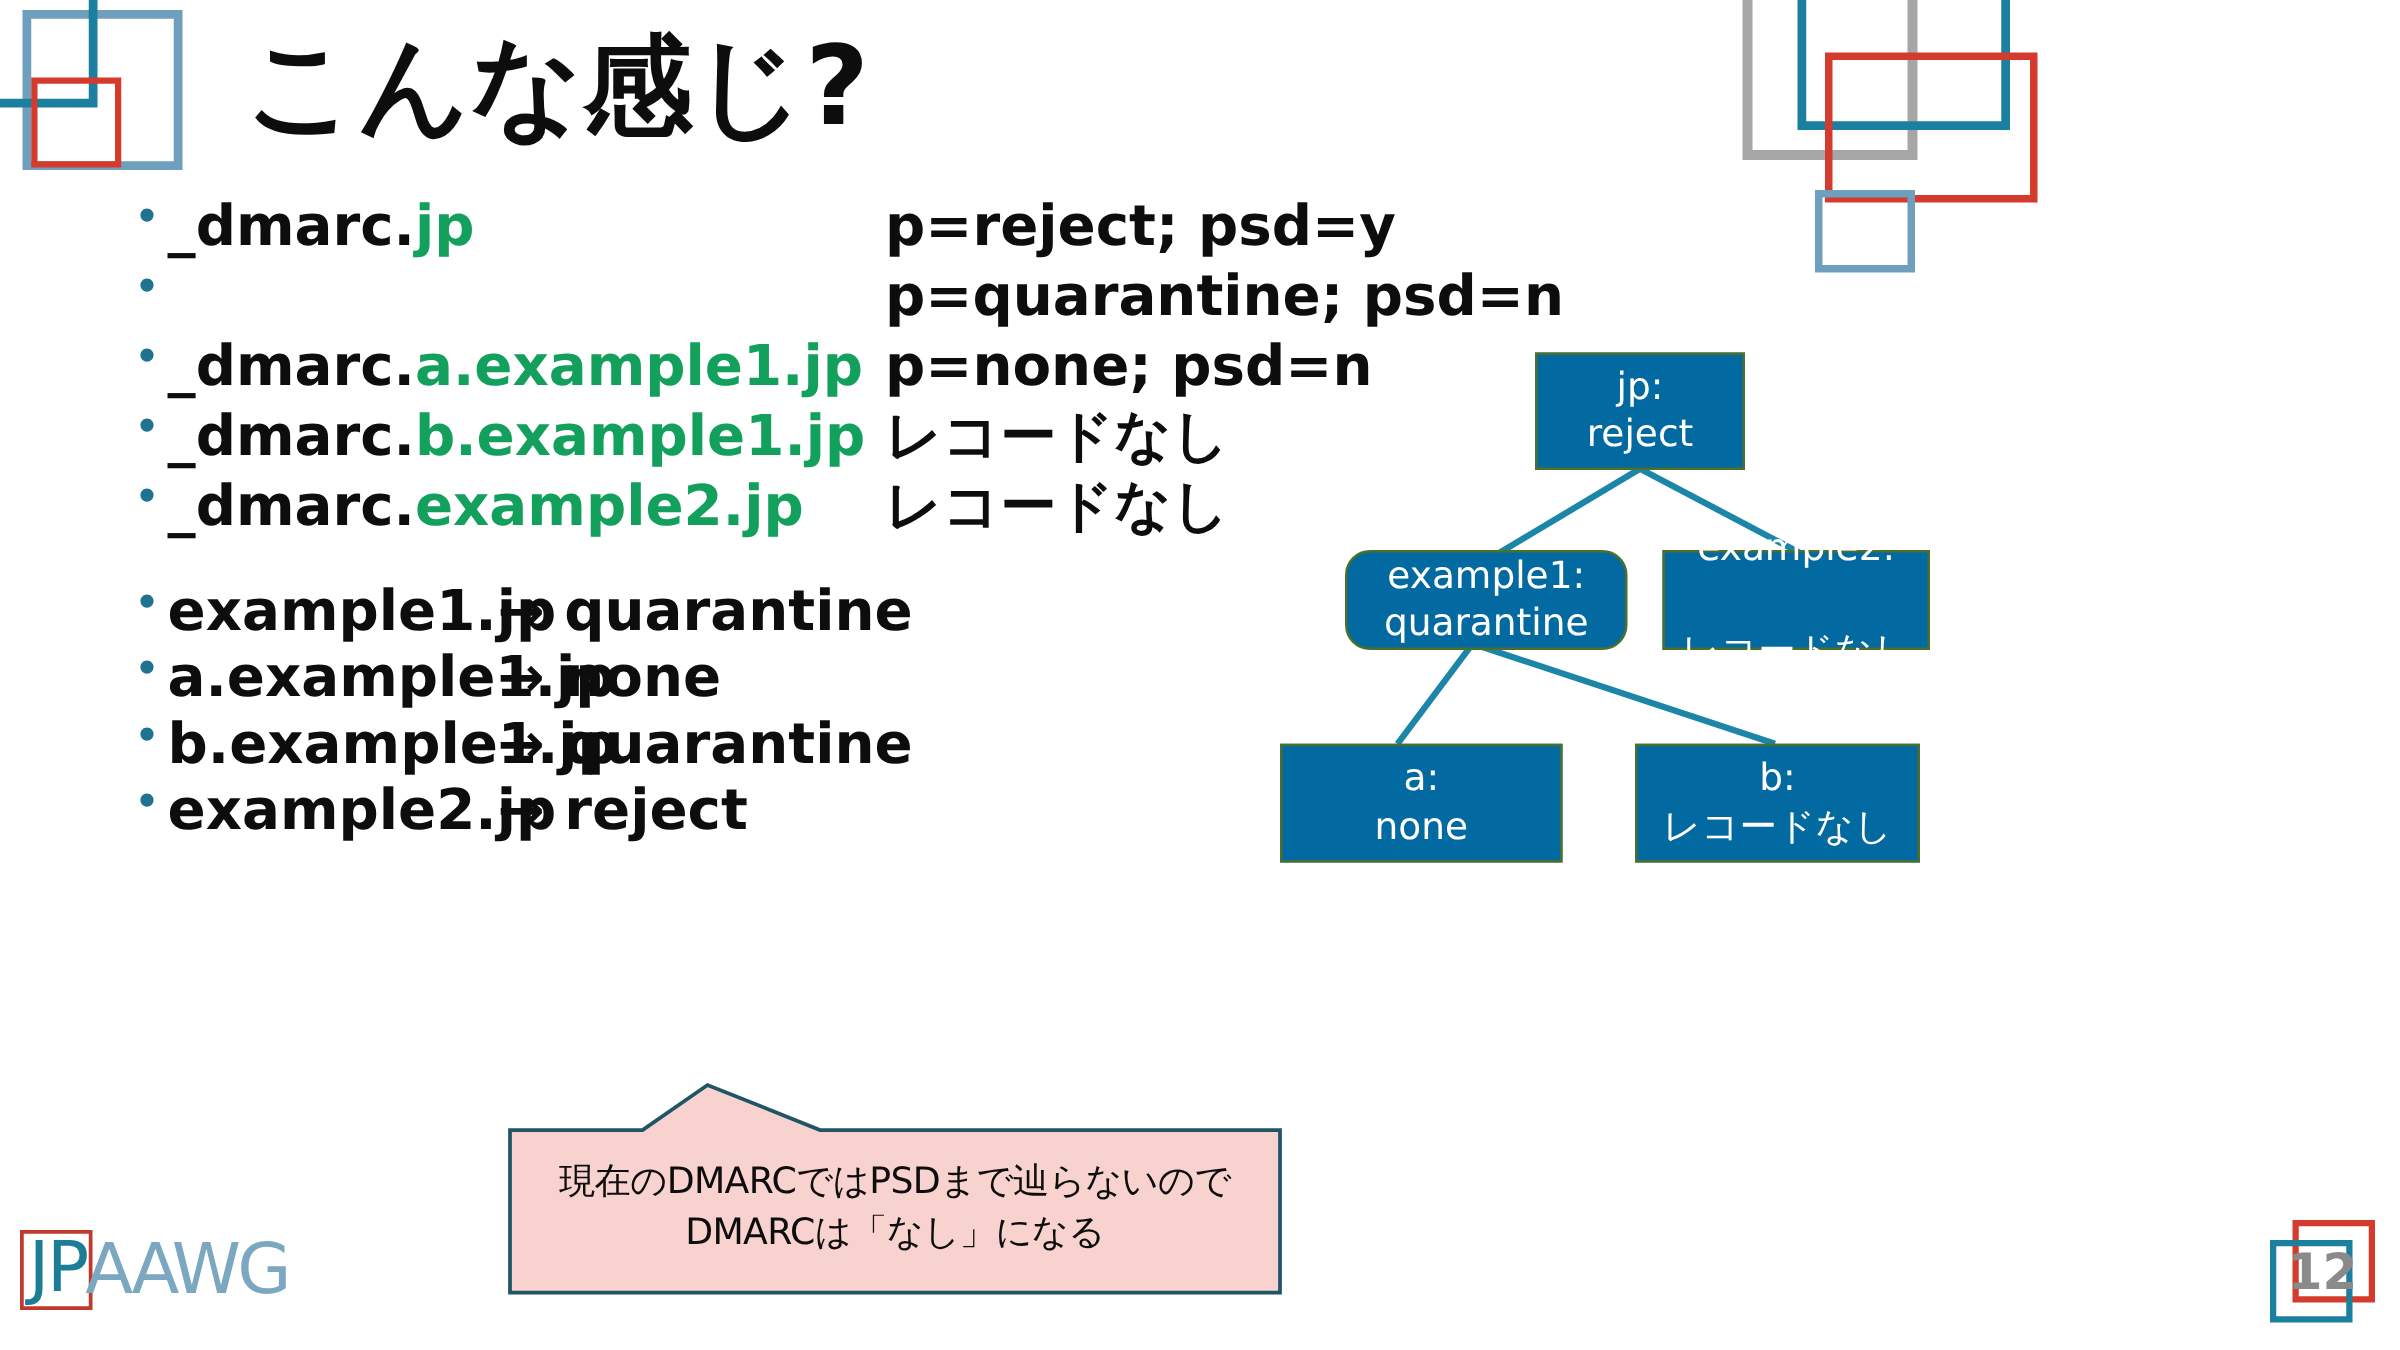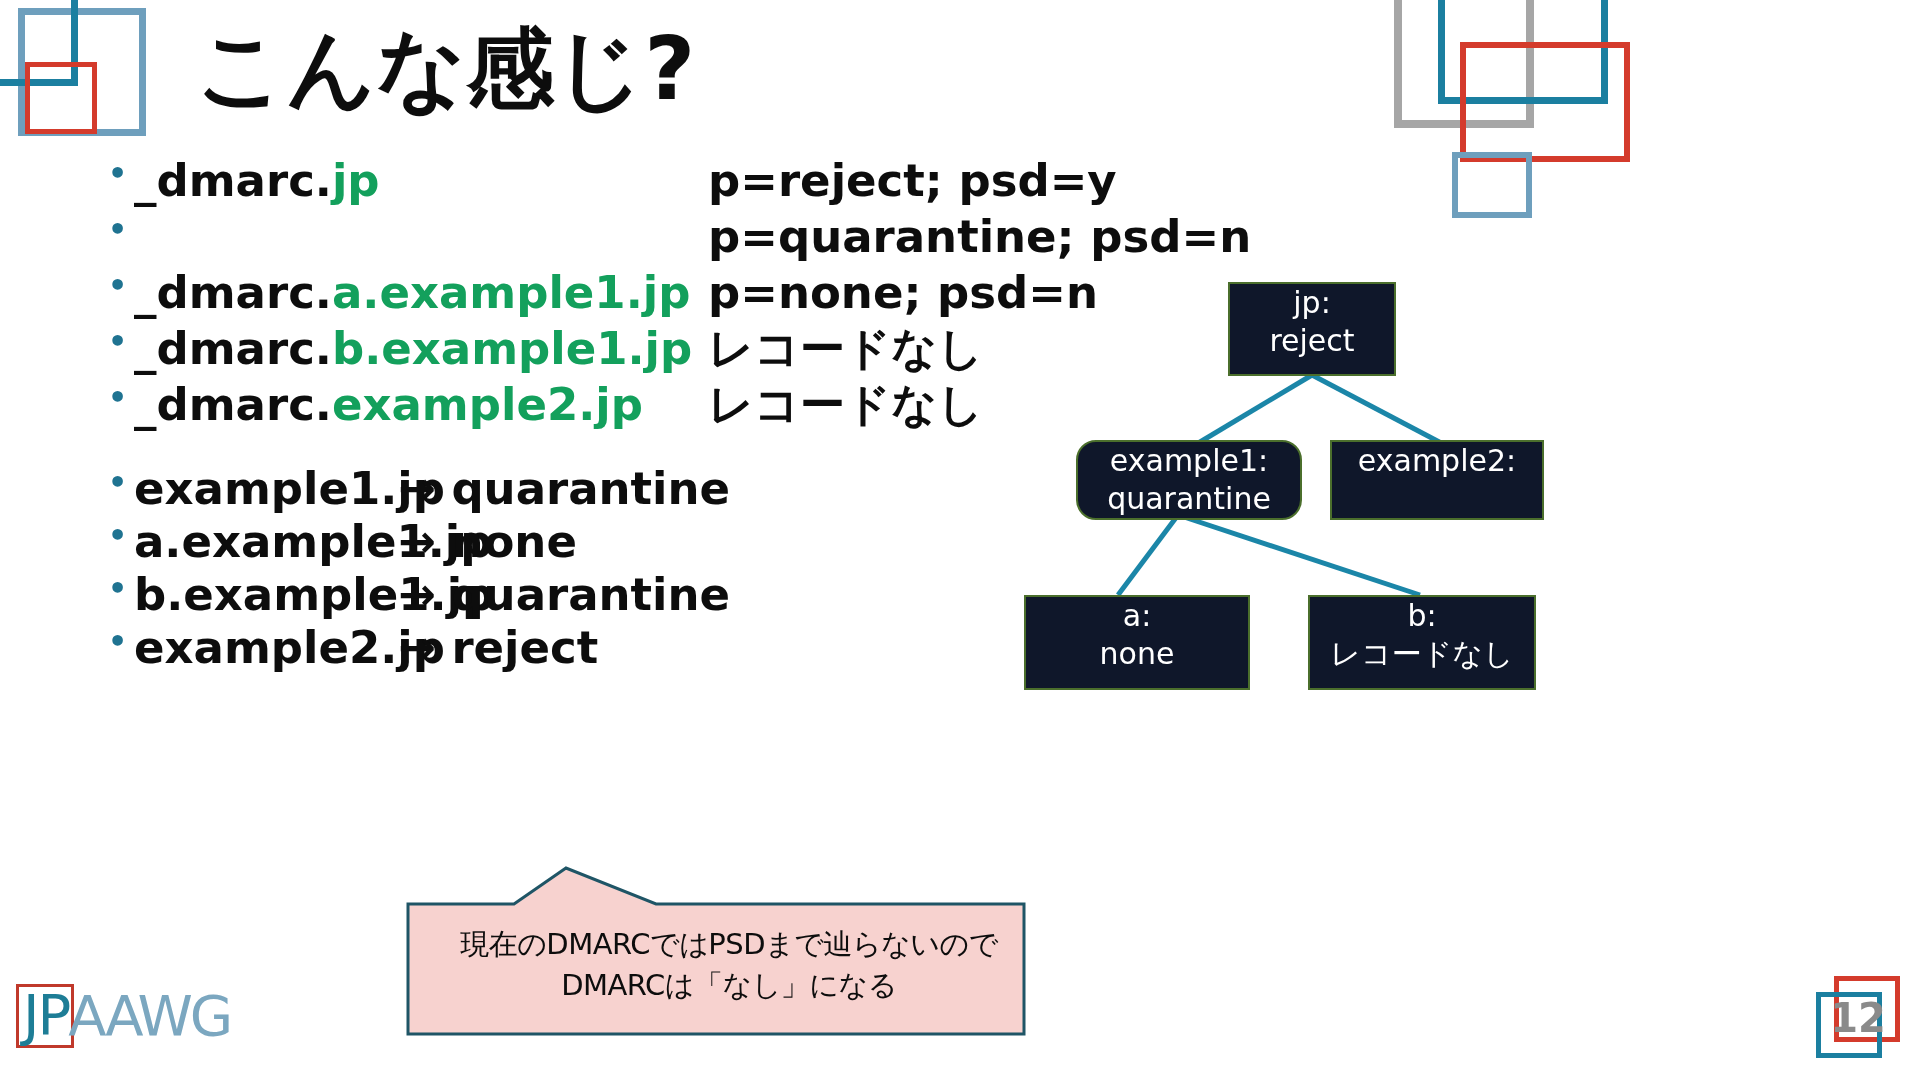--- a/index.html
+++ b/index.html
@@ -96,26 +96,27 @@
   #tree {
     position: absolute;
     left: 1000px;
     top: 270px;
     width: 920px;
     height: 470px;
   }
   .node {
     position: absolute;
     box-sizing: border-box;
-    background: #0f172a;
+    background: #0369a1;
     border: 2px solid #4b6f2c;
     color: #ffffff;
     display: flex;
     flex-direction: column;
     align-items: center;
+    justify-content: center;
     text-align: center;
     font-size: 30px;
     line-height: 1.28;
     z-index: 2;
   }
   .node .ln { display: block; }
   #tree svg.links {
     position: absolute;
     left: 0; top: 0;
     width: 920px; height: 470px;
@@ -138,21 +139,20 @@
   #callout .ctext {
     position: absolute;
     left: 0;
     top: 58px;
     width: 620px;
     text-align: center;
     font-size: 29px;
     line-height: 1.42;
     color: #0d0d0d;
     letter-spacing: -0.5px;
-    padding-left: 13px;
   }
 
   
   #logo {
     position: absolute;
     left: 16px;
     top: 985px;
     height: 62px;
     display: flex;
     align-items: center;

